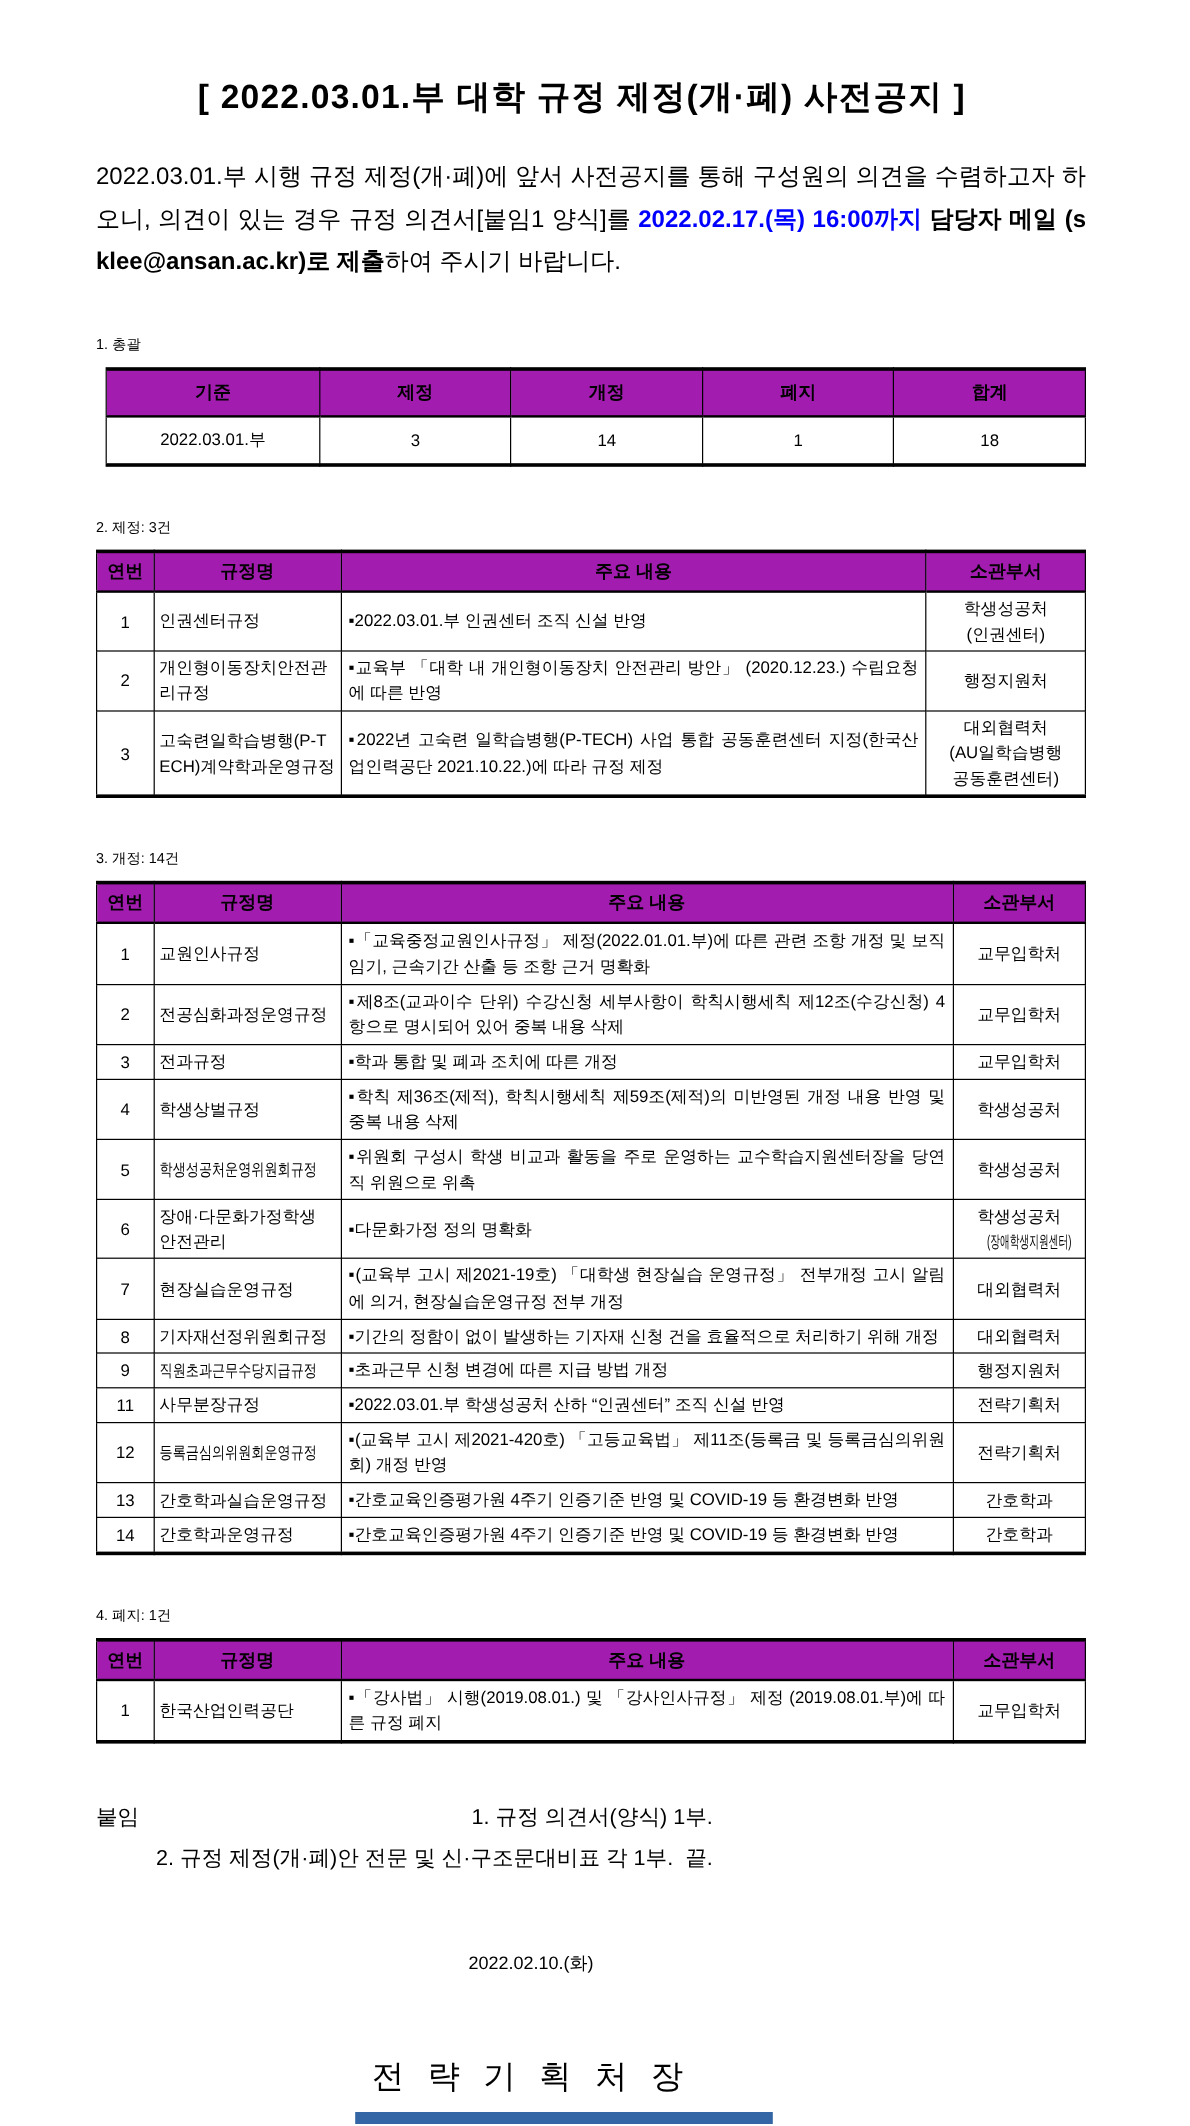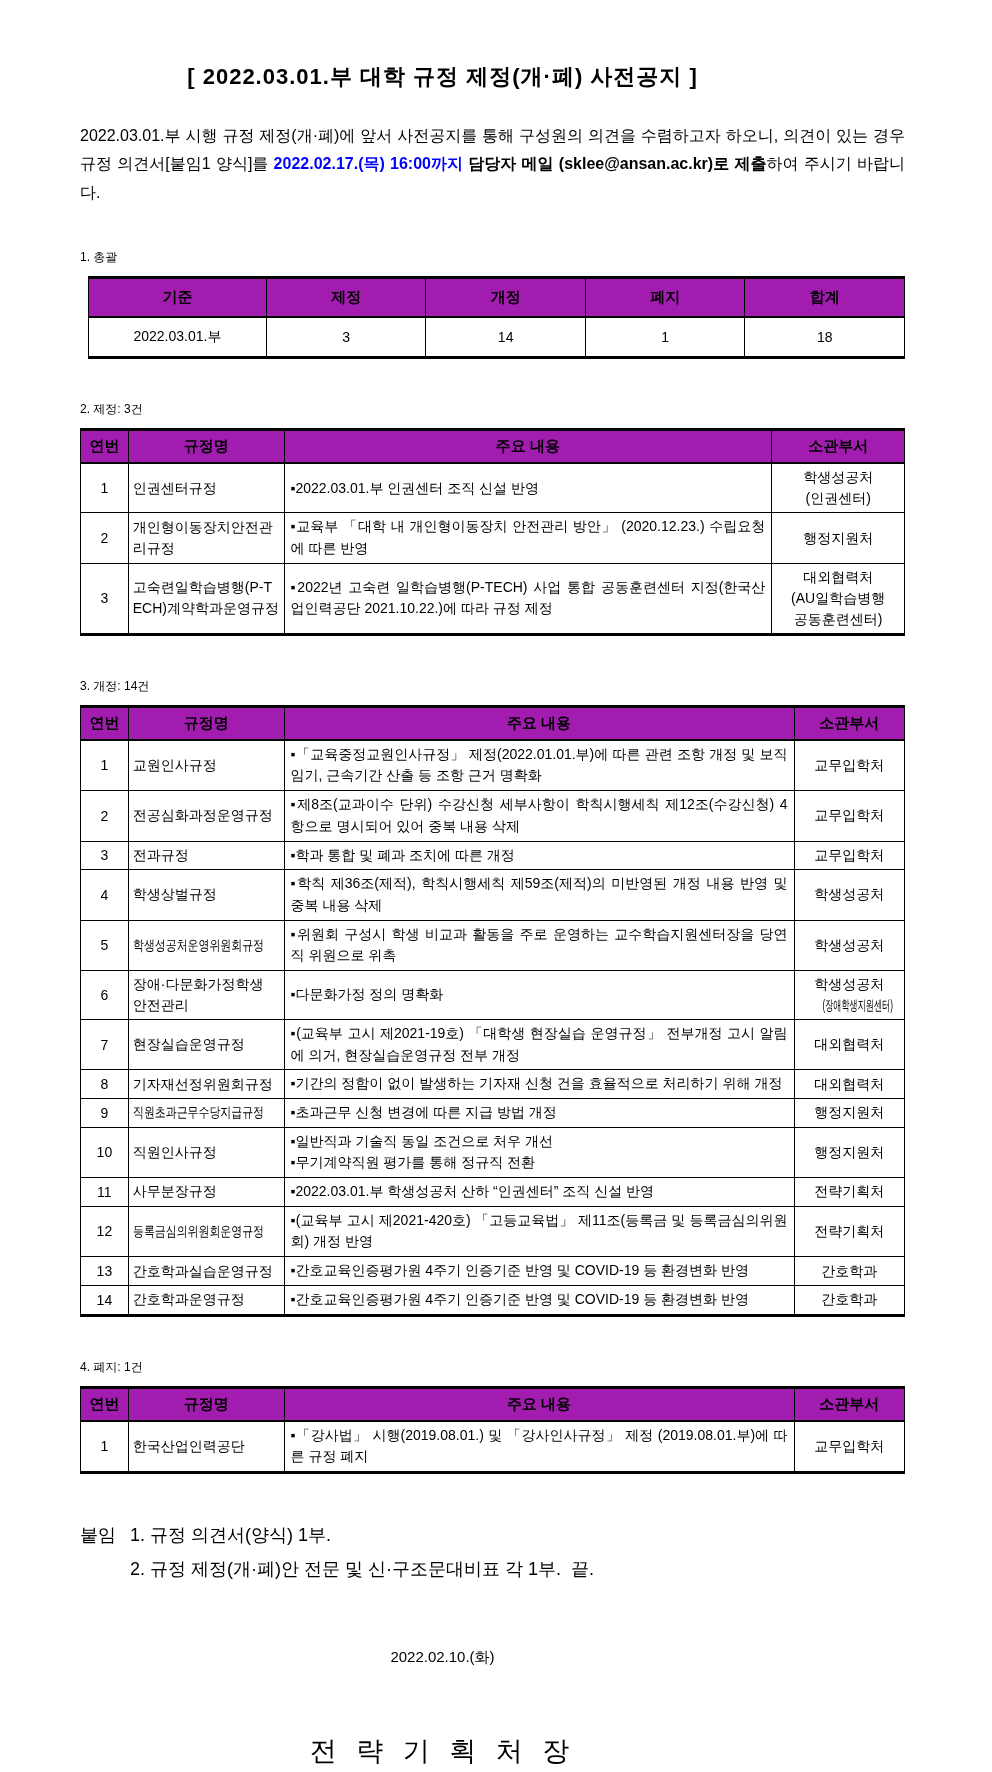--- a/index.html
+++ b/index.html
@@ -2,22 +2,22 @@
 <html><head>
 <meta charset="utf-8">
 <style>
   html, body { margin: 0; padding: 0; background: #fff; }
   body {
     width: 992px; min-height: 1772px; position: relative;
     color: #000; font-family: "Liberation Sans", sans-serif;
   }
   .doc { padding: 62px 87px 30px 80px; }
   .center-block { width: 725px; text-align: center; }
-  .page-title { font-size: 22px; font-weight: bold; letter-spacing: 1px; margin: 0; }
-  .intro { font-size: 16px; line-height: 1.78; text-align: justify; margin-top: 30px; word-break: break-all; }
+  .page-title { font-size: 28px; font-weight: bold; letter-spacing: 1px; margin: 0; text-align: right; }
+  .intro { font-size: 20px; line-height: 1.78; text-align: justify; margin-top: 30px; word-break: break-all; }
   .bold { font-weight: bold; }
   .blue-bold { font-weight: bold; color: #0000ff; }
   .section { margin-top: 42px; }
   .section-heading { font-size: 12px; font-weight: 500; margin: 0 0 10px 0; }
   table { border-collapse: collapse; width: 100%; table-layout: fixed; }
   .rule-table { border-top: 3px solid #000; border-bottom: 3px solid #000; }
   .rule-table th, .rule-table td { border: 1px solid #000; }
   .rule-table thead th {
     border-bottom: 2px solid #000; background: #a21caf;
     font-weight: bold; font-size: 15px; padding: 6px 3px; text-align: center;
@@ -34,21 +34,21 @@
   col.c-name { width: 18.9%; }
   col.c-content2 { width: 59.2%; }
   col.c-dept2 { width: 16.1%; }
   col.c-content3 { width: 61.9%; }
   col.c-dept3 { width: 13.4%; }
   col.c-ov-a { width: 21.8%; } col.c-ov-b { width: 19.55%; }
   .sq { display: inline-block; transform: scaleX(0.78); transform-origin: 0 50%; white-space: nowrap; }
   .sq-c { display: inline-block; transform: scaleX(0.58); transform-origin: 50% 50%; white-space: nowrap; }
   .attachments { margin-top: 44px; font-size: 18px; line-height: 1.9; display: flex; }
   .attachments .label { margin-right: 14px; }
-  .attachments .items div { white-space: pre-wrap; }
+  .attachments .items div { white-space: pre-wrap; text-align: right; }
   .date-line { margin-top: 62px; font-size: 15px; }
   .signer { margin-top: 66px; font-size: 27px; letter-spacing: 6px; font-weight: 400; }
   .footer-bar { position: absolute; left: 296px; bottom: 8px; width: 348px; height: 10px; background: #3465a4; }
 </style>
 </head>
 <body>
 
 <div class="doc">
 
   <div class="center-block">
@@ -197,27 +197,20 @@
           <td class="content">▪기간의 정함이 없이 발생하는 기자재 신청 건을 효율적으로 처리하기 위해 개정</td>
           <td class="dept">대외협력처</td>
         </tr>
         <tr>
           <td class="no">9</td>
           <td class="name"><span class="sq">직원초과근무수당지급규정</span></td>
           <td class="content">▪초과근무 신청 변경에 따른 지급 방법 개정</td>
           <td class="dept">행정지원처</td>
         </tr>
         <tr>
-          <td class="no">10</td>
-          <td class="name">직원인사규정</td>
-          <td class="content">▪일반직과 기술직 동일 조건으로 처우 개선
-▪무기계약직원 평가를 통해 정규직 전환</td>
-          <td class="dept">행정지원처</td>
-        </tr>
-        <tr>
           <td class="no">11</td>
           <td class="name">사무분장규정</td>
           <td class="content">▪2022.03.01.부 학생성공처 산하 “인권센터” 조직 신설 반영</td>
           <td class="dept">전략기획처</td>
         </tr>
         <tr>
           <td class="no">12</td>
           <td class="name"><span class="sq">등록금심의위원회운영규정</span></td>
           <td class="content">▪(교육부 고시 제2021-420호) 「고등교육법」 제11조(등록금 및 등록금심의위원회) 개정 반영</td>
           <td class="dept">전략기획처</td>

